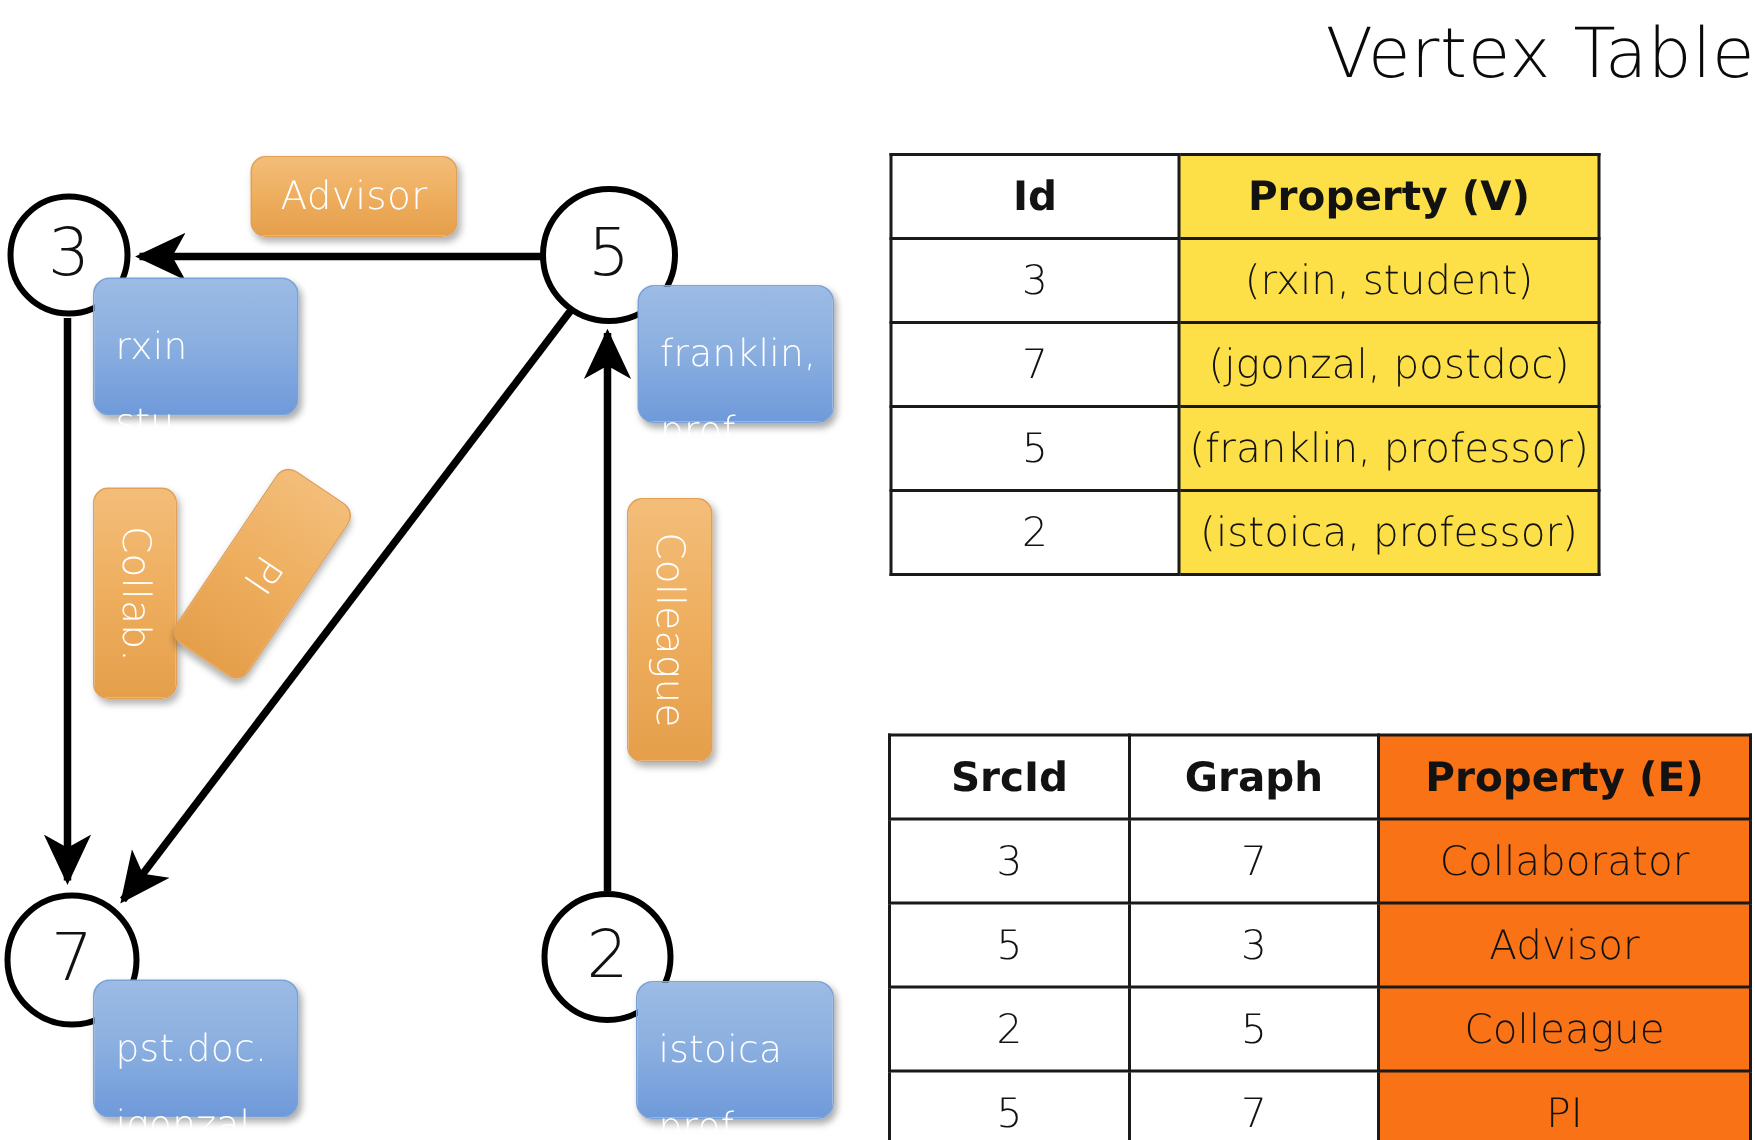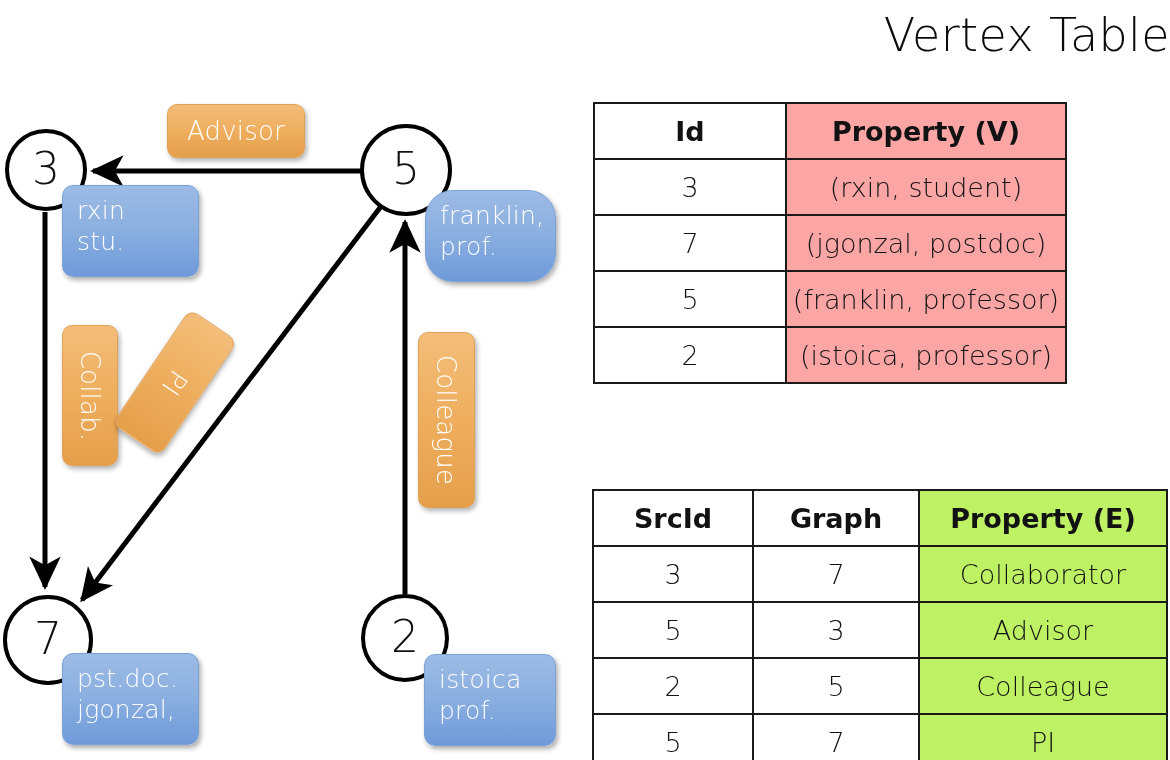--- a/index.html
+++ b/index.html
@@ -41,21 +41,21 @@
     border-radius:11px;
     background:linear-gradient(to bottom,#9cbbe5 0%,#8cb0e0 45%,#6f9ada 100%);
     border:1px solid #7ba2d6;
     box-shadow:2px 3px 5px rgba(0,0,0,.33);
     color:#ffffff;
     font-family:"DejaVu Sans", sans-serif;font-weight:300;
     font-size:25px;line-height:1.22;
     padding:10px 0 0 14px;
     letter-spacing:.2px;
   }
-  .prop-box div{white-space:nowrap;}
+  .prop-box div{white-space:nowrap;margin-top:20px;}
 
   .edge-label{
     position:absolute;z-index:6;box-sizing:border-box;
     border-radius:10px;
     background:linear-gradient(to bottom,#f3bd79 0%,#eeae5e 50%,#e59f4b 100%);
     border:1px solid #e0a056;
     box-shadow:2px 3px 5px rgba(0,0,0,.3);
     color:#ffffff;
     font-family:"DejaVu Sans", sans-serif;font-weight:300;
     font-size:26px;
@@ -72,22 +72,22 @@
   .tbl td{
     border:2px solid #1a1a1a;
     text-align:center;vertical-align:middle;
     font-family:"DejaVu Sans", sans-serif;font-weight:300;
     color:#121212;
     font-size:27px;
     padding:0;
     line-height:1;
   }
   .tbl td.hd{font-weight:700;font-size:27px;}
-  .v-prop{background:#fca5a5;}
-  .e-prop{background:#bef264;}
+  .v-prop{background:#fde047;}
+  .e-prop{background:#f97316;}
 
   #vertex-table{left:593px;top:102px;width:474px;}
   #vertex-table td{height:54px;}
   #vertex-table col.c-id{width:192px;}
 
   #edge-table{left:592px;top:489px;width:576px;}
   #edge-table td{height:54px;}
   #edge-table col.c-src{width:160px;}
   #edge-table col.c-dst{width:166px;}
 </style>
@@ -126,21 +126,21 @@
       <span>7</span>
     </div>
     <div class="node" style="left:361px;top:594px;width:88px;height:88px;">
       <span>2</span>
     </div>
 
     <div class="prop-box" style="left:62px;top:185px;width:137px;height:92px;">
       <div>rxin</div>
       <div>stu.</div>
     </div>
-    <div class="prop-box" style="left:425px;top:190px;width:131px;height:92px;border-radius:28px;">
+    <div class="prop-box" style="left:425px;top:190px;width:131px;height:92px;">
       <div>franklin,</div>
       <div>prof.</div>
     </div>
     <div class="prop-box" style="left:62px;top:653px;width:137px;height:92px;">
       <div>pst.doc.</div>
       <div>jgonzal,</div>
     </div>
     <div class="prop-box" style="left:424px;top:654px;width:132px;height:92px;">
       <div>istoica</div>
       <div>prof.</div>

